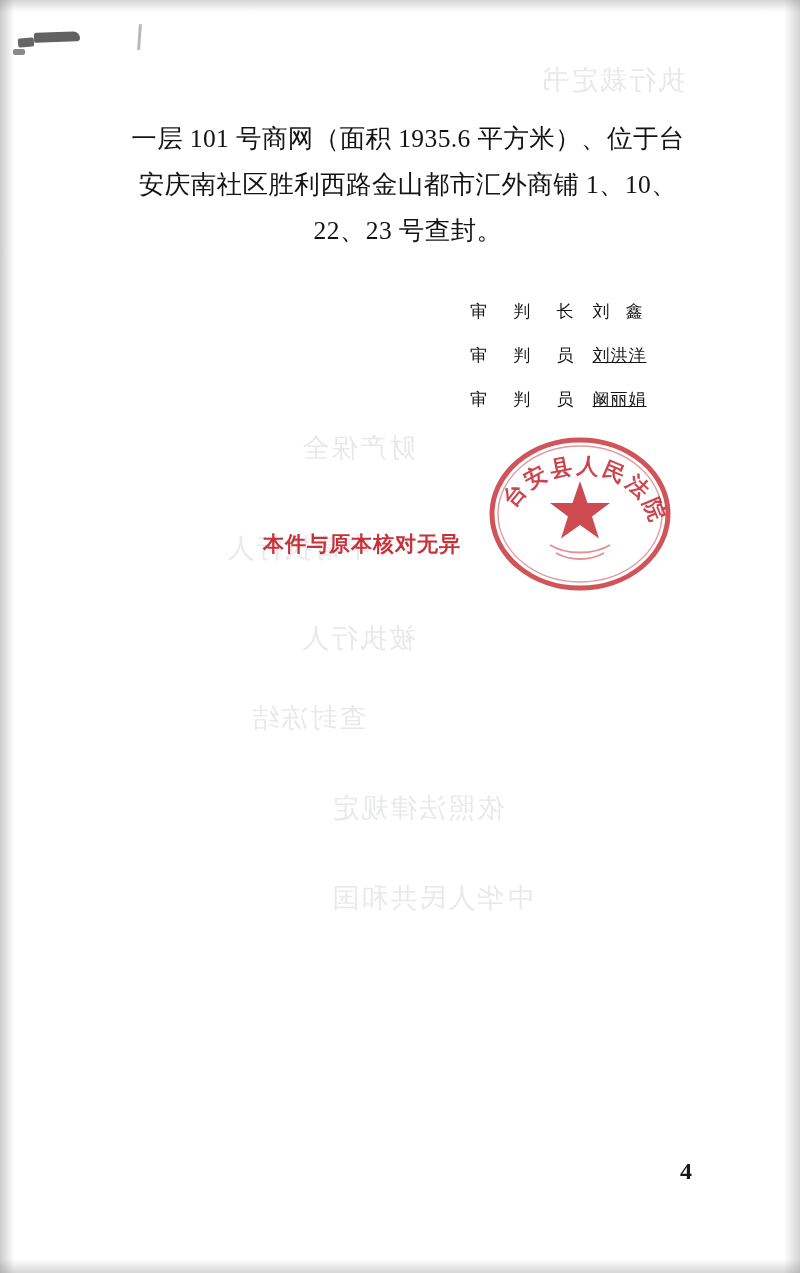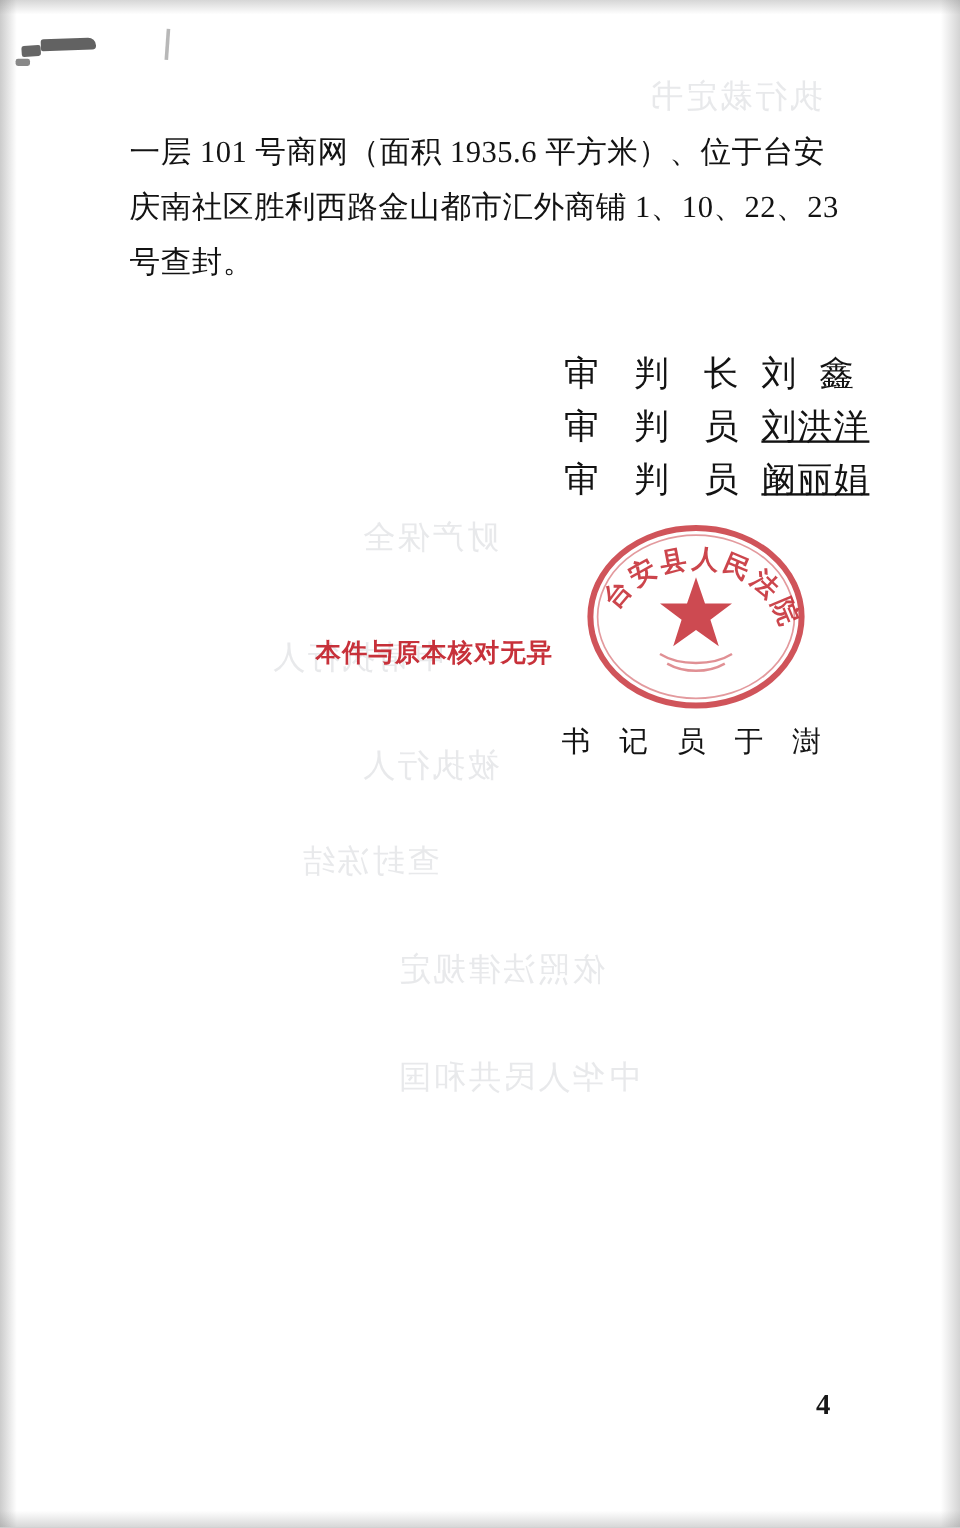--- a/index.html
+++ b/index.html
@@ -108,33 +108,34 @@
     position: absolute;
     left: 108px;
     top: 104px;
     width: 600px;
     font-size: 25.5px;
     line-height: 46px;
     color: #131313;
     letter-spacing: 0.4px;
   }
   .body-text p {
-    margin: 0;
+    margin: 12px;
+    text-align: center;
   }
   .indent {
     text-indent: 2em;
     margin-top: 6px !important;
   }
 
   .signatures {
     position: absolute;
     left: 470px;
     top: 290px;
     width: 260px;
-    font-size: 29px;
+    font-size: 17px;
     line-height: 44px;
     color: #131313;
   }
   .sig-line {
     display: flex;
     justify-content: flex-start;
     white-space: nowrap;
   }
   .sig-role {
     letter-spacing: 11px;
@@ -260,17 +261,16 @@
 
       <g stroke="#c01a22" stroke-width="2" opacity="0.55" fill="none">
         <path d="M 62 108 C 78 118, 106 118, 122 108"></path>
         <path d="M 68 116 C 82 124, 102 124, 116 116"></path>
       </g>
     </svg>
   </div>
 
   <div class="verify-stamp">本件与原本核对无异</div>
 
-  <div class="clerk-line">书 记 员 于 澍</div>
 
   <div class="page-number">4</div>
 
 </div>
 
 </body></html>

